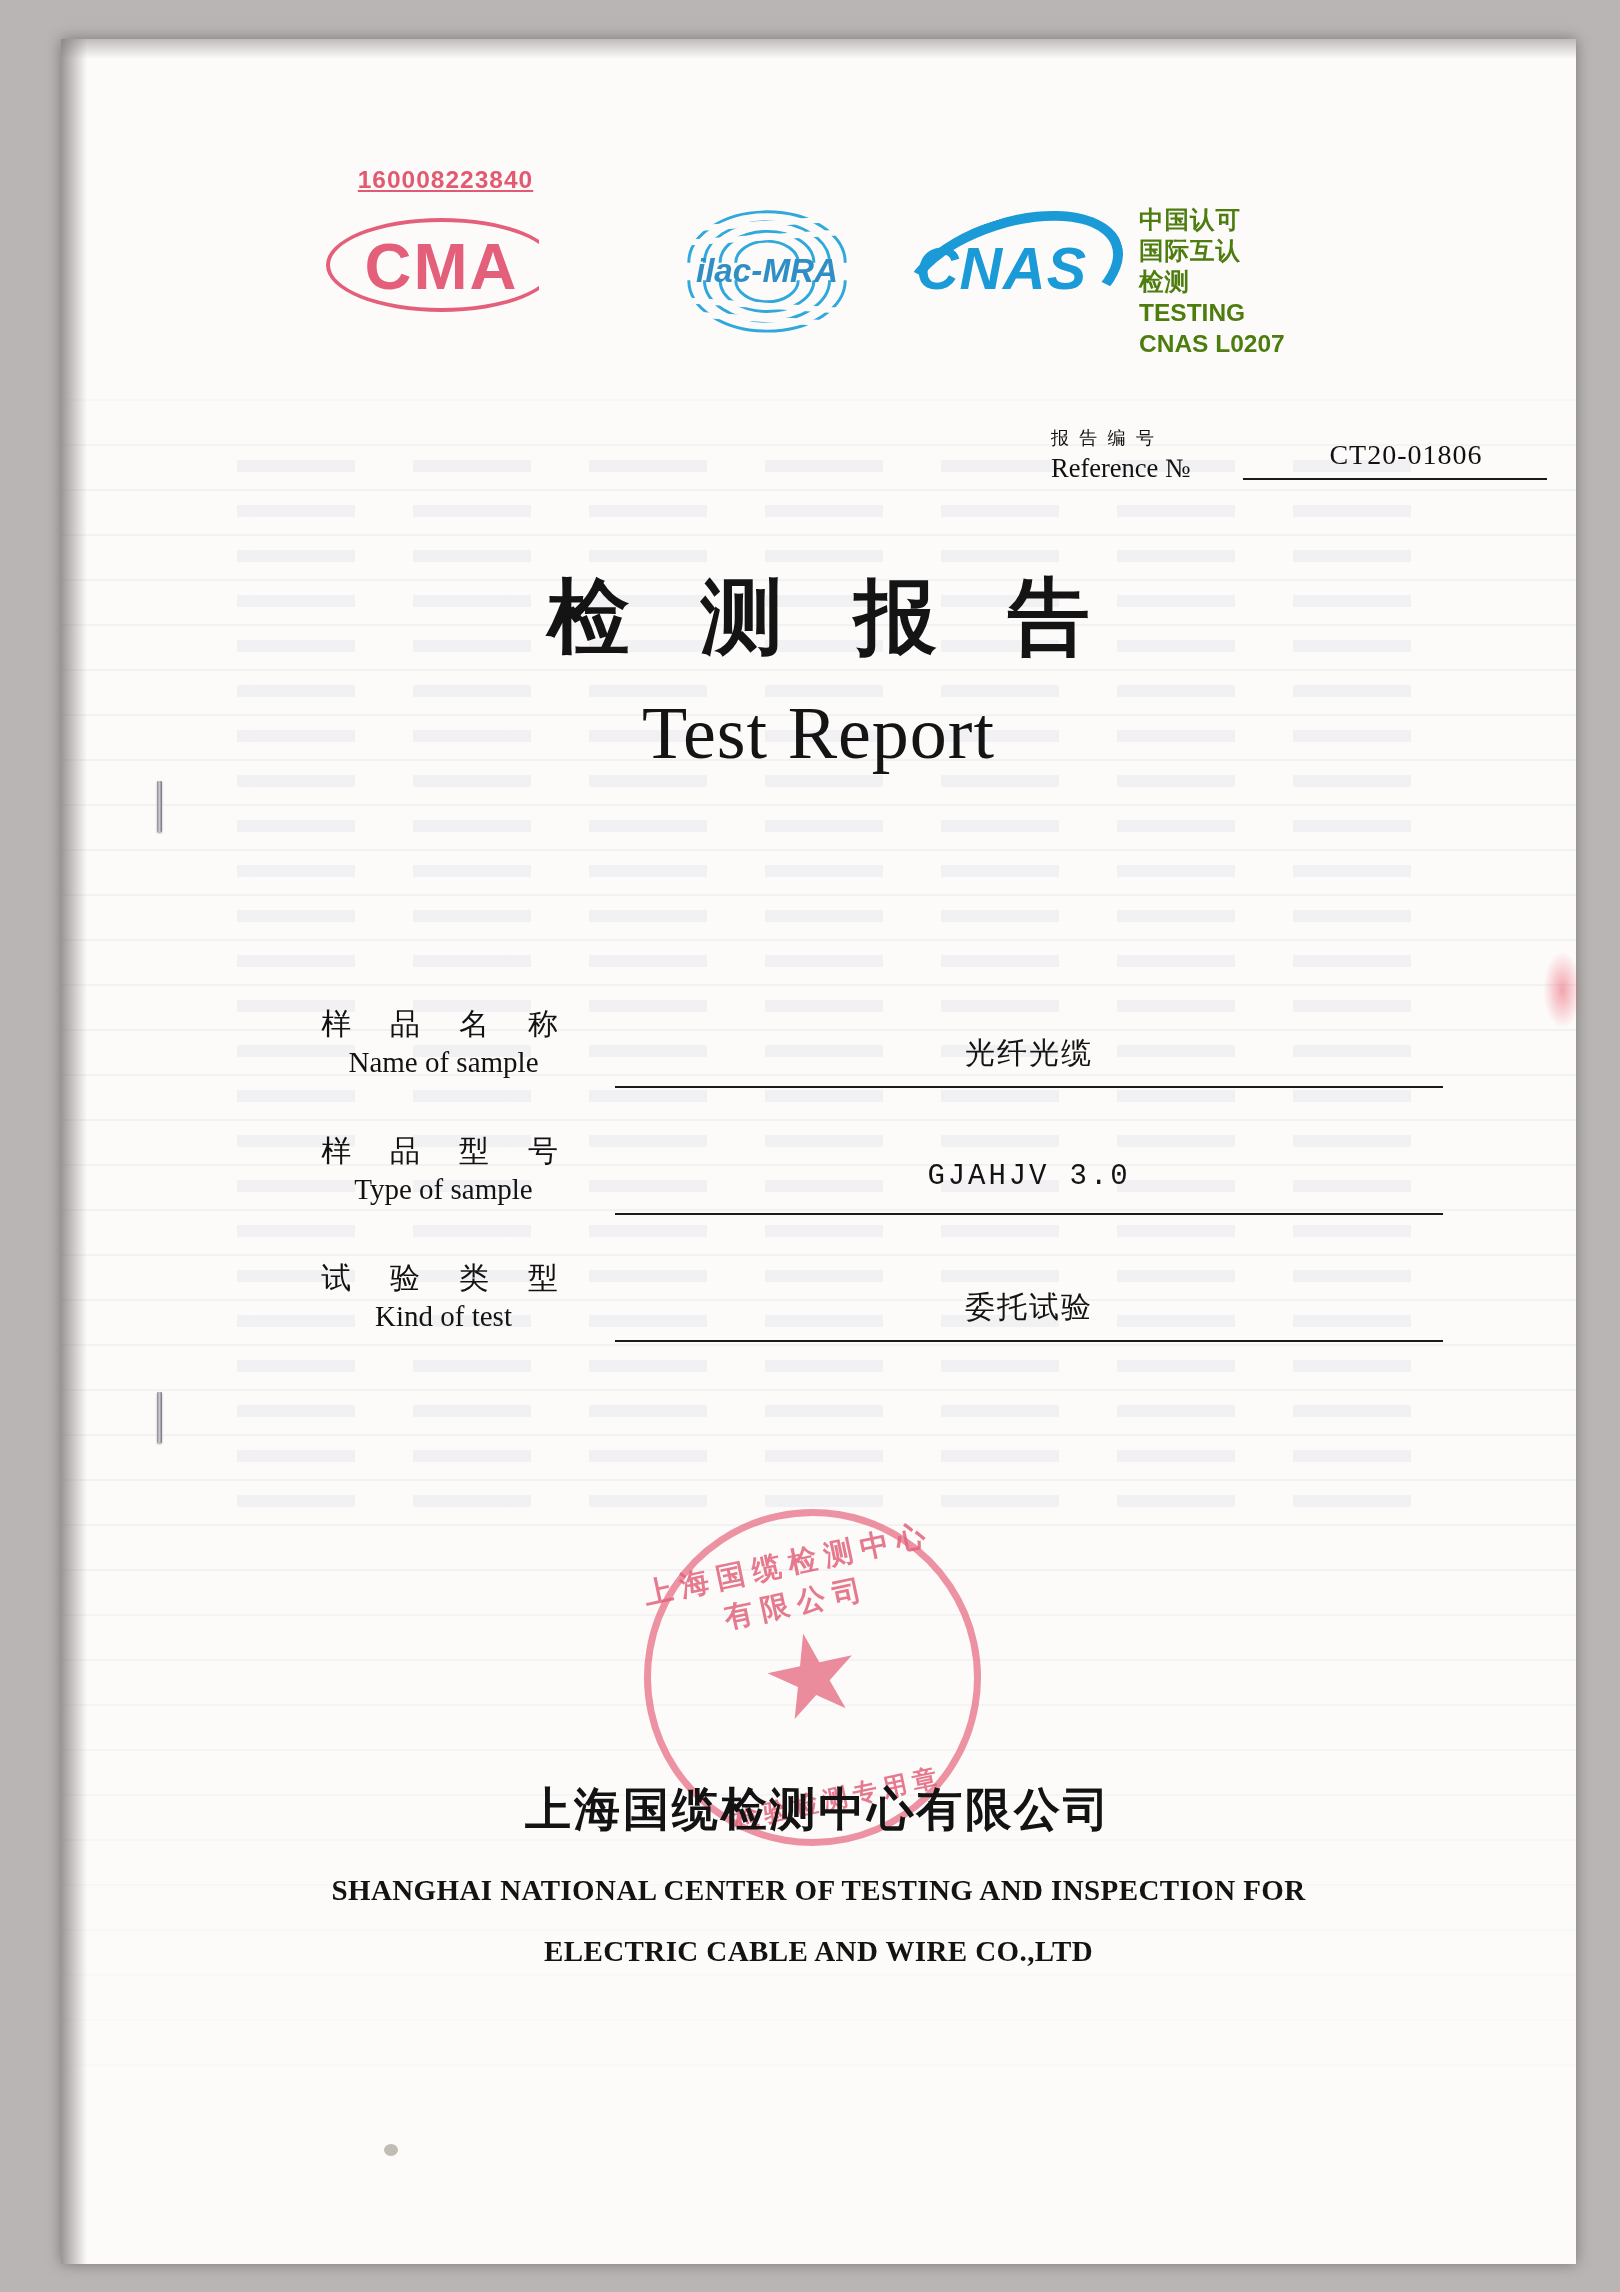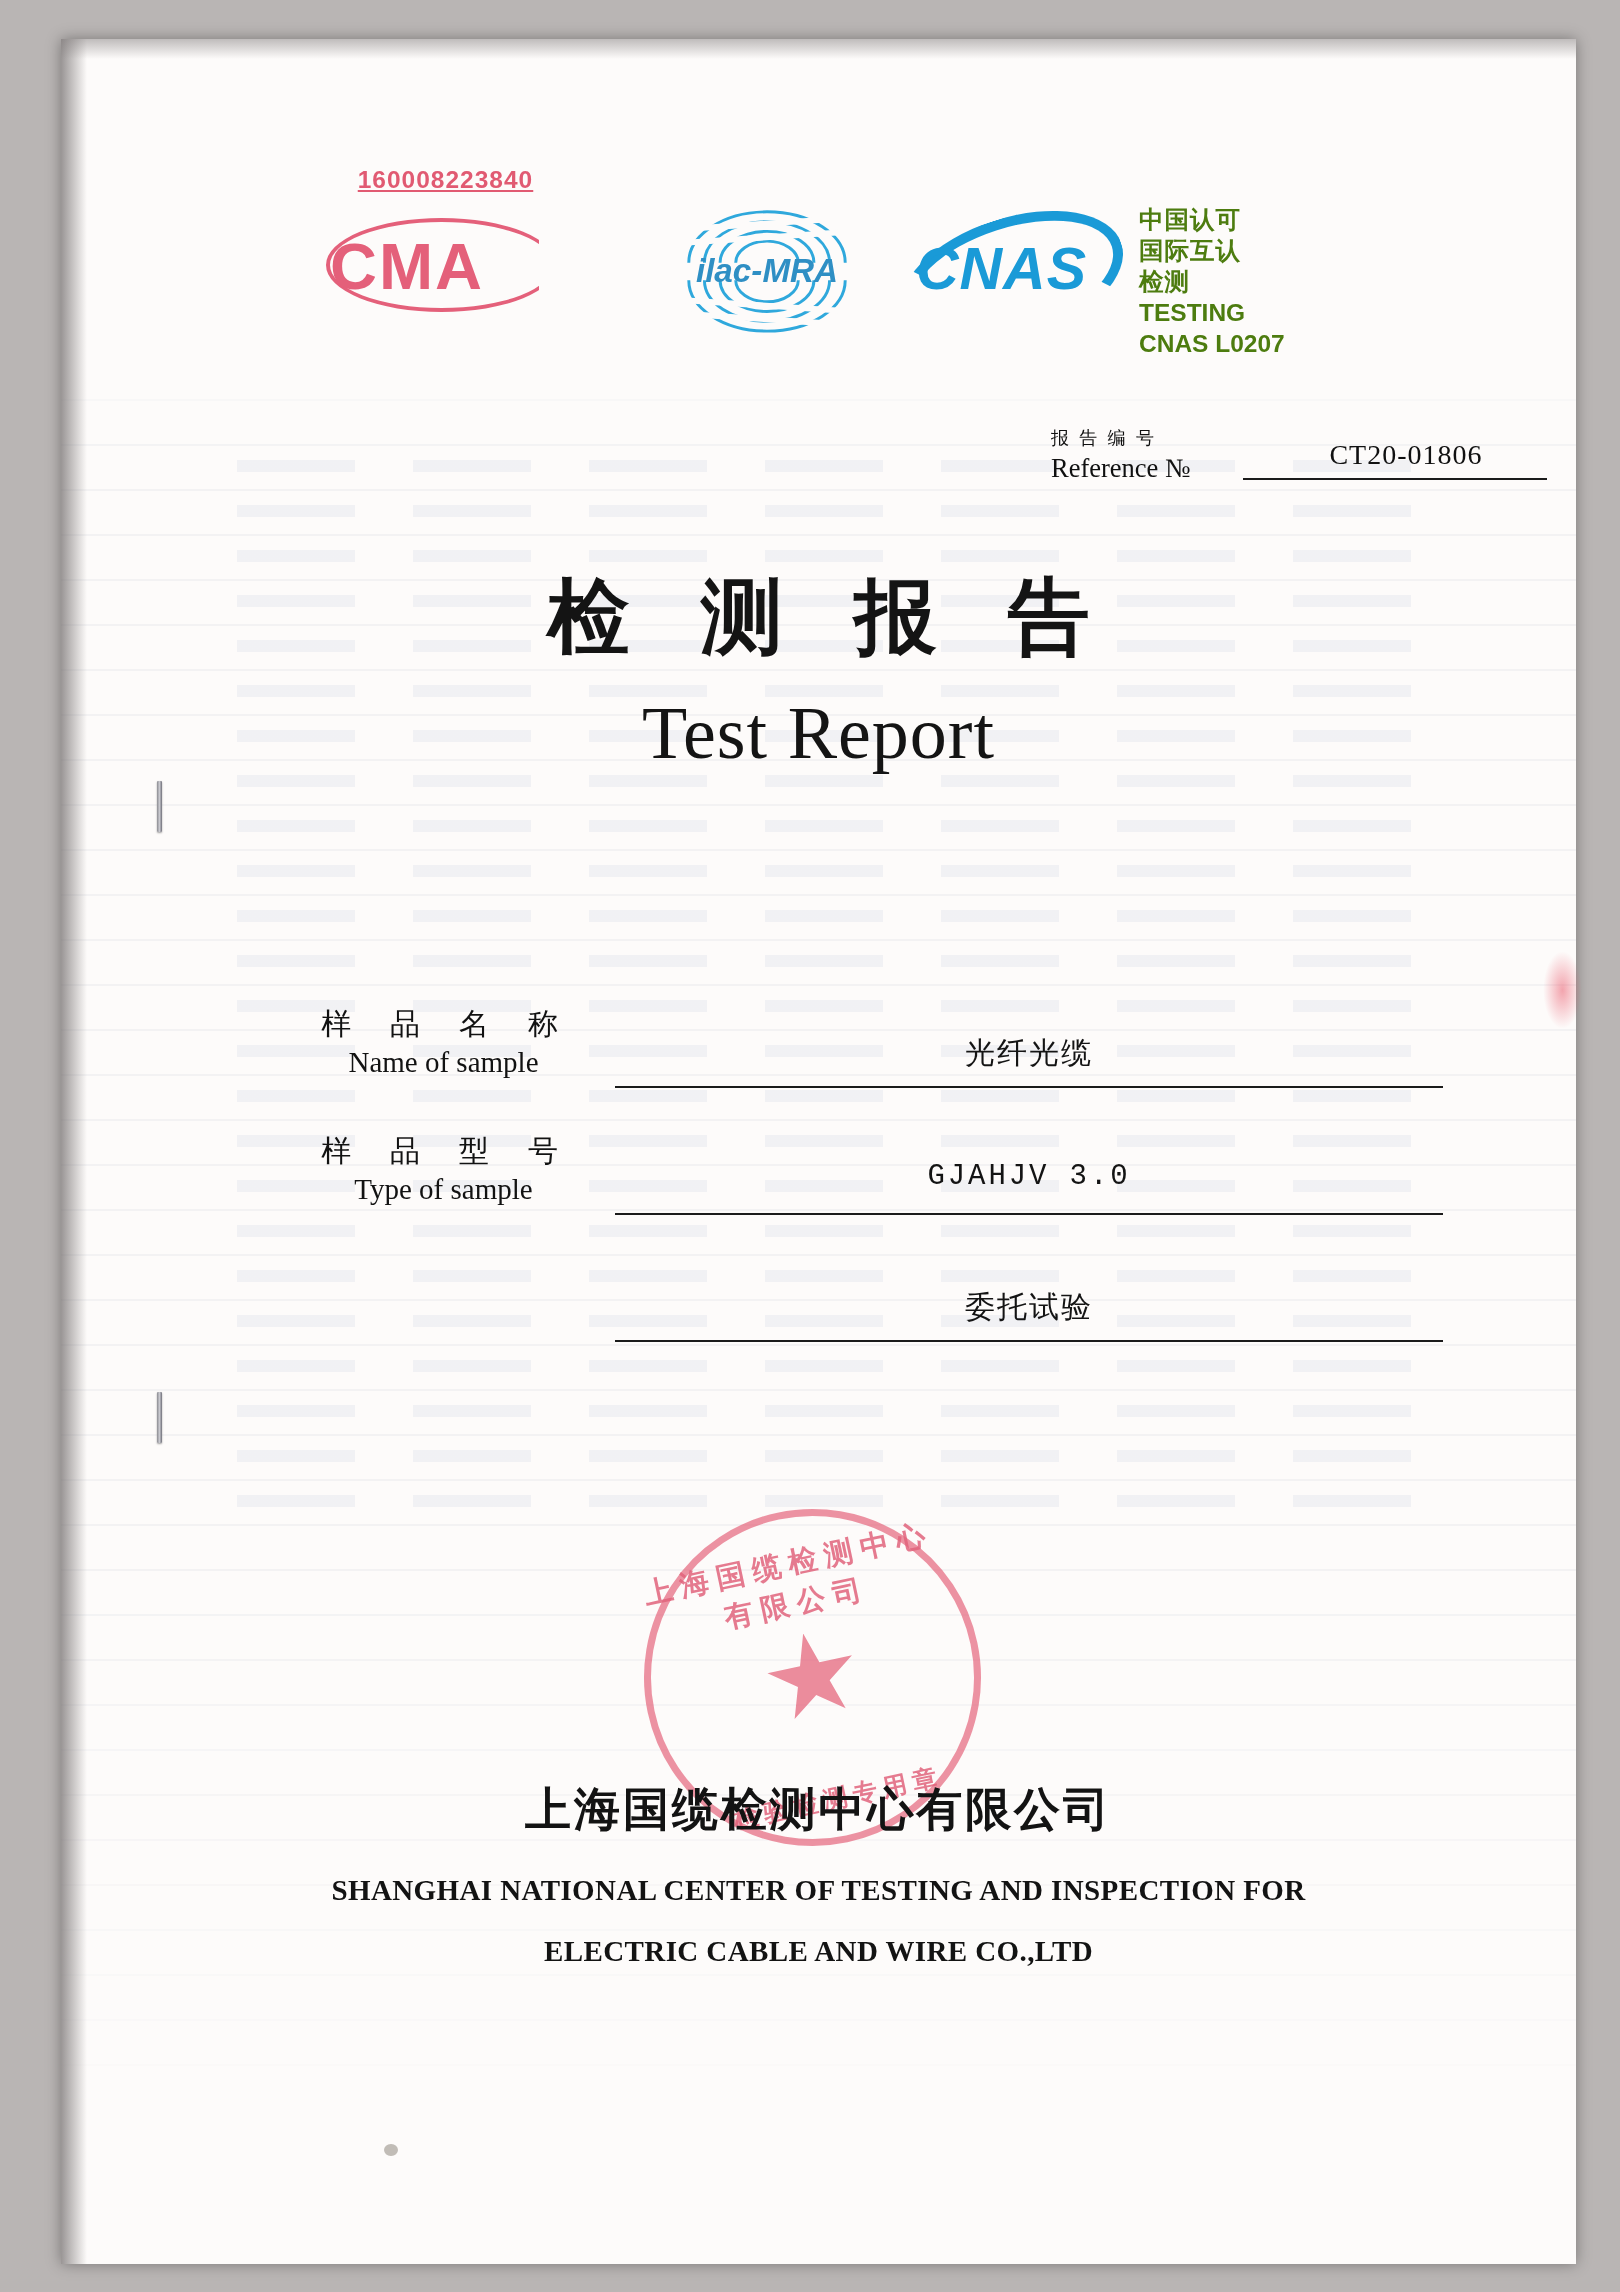--- a/index.html
+++ b/index.html
@@ -109,21 +109,21 @@
     top: 13.7px;
     width: 231px;
     height: 94px;
     border: 4.9px solid #e4607a;
     border-radius: 50% / 50%;
     color: #e4607a;
     font-family: "Liberation Sans", sans-serif;
     font-weight: bold;
     font-size: 65px;
     letter-spacing: 2px;
-    text-align: left;
+    text-align: center;
     line-height: 90px;
     box-sizing: border-box;
   }
   .cma .gap {
     position: absolute;
     right: -7.8px;
     top: 17.6px;
     width: 21.6px;
     height: 55px;
     background: #fdfbfa;
@@ -449,20 +449,24 @@
         <div class="flabel">
           <span class="cn">样 品 型 号</span>
           <span class="en">Type of sample</span>
         </div>
         <div class="fvalue mono">GJAHJV 3.0</div>
         <div class="fline"></div>
       </div>
 
 
       <div class="frow">
+        <div class="flabel">
+          <span class="cn">试 验 类 型</span>
+          <span class="en">Kind of test</span>
+        </div>
         <div class="fvalue">委托试验</div>
         <div class="fline"></div>
       </div>
 
     </div>
 
     <div class="stamp">
       <div class="arc-top">上海国缆检测中心有限公司</div>
       <div class="star"></div>
       <div class="arc-bottom">检验检测专用章</div>

